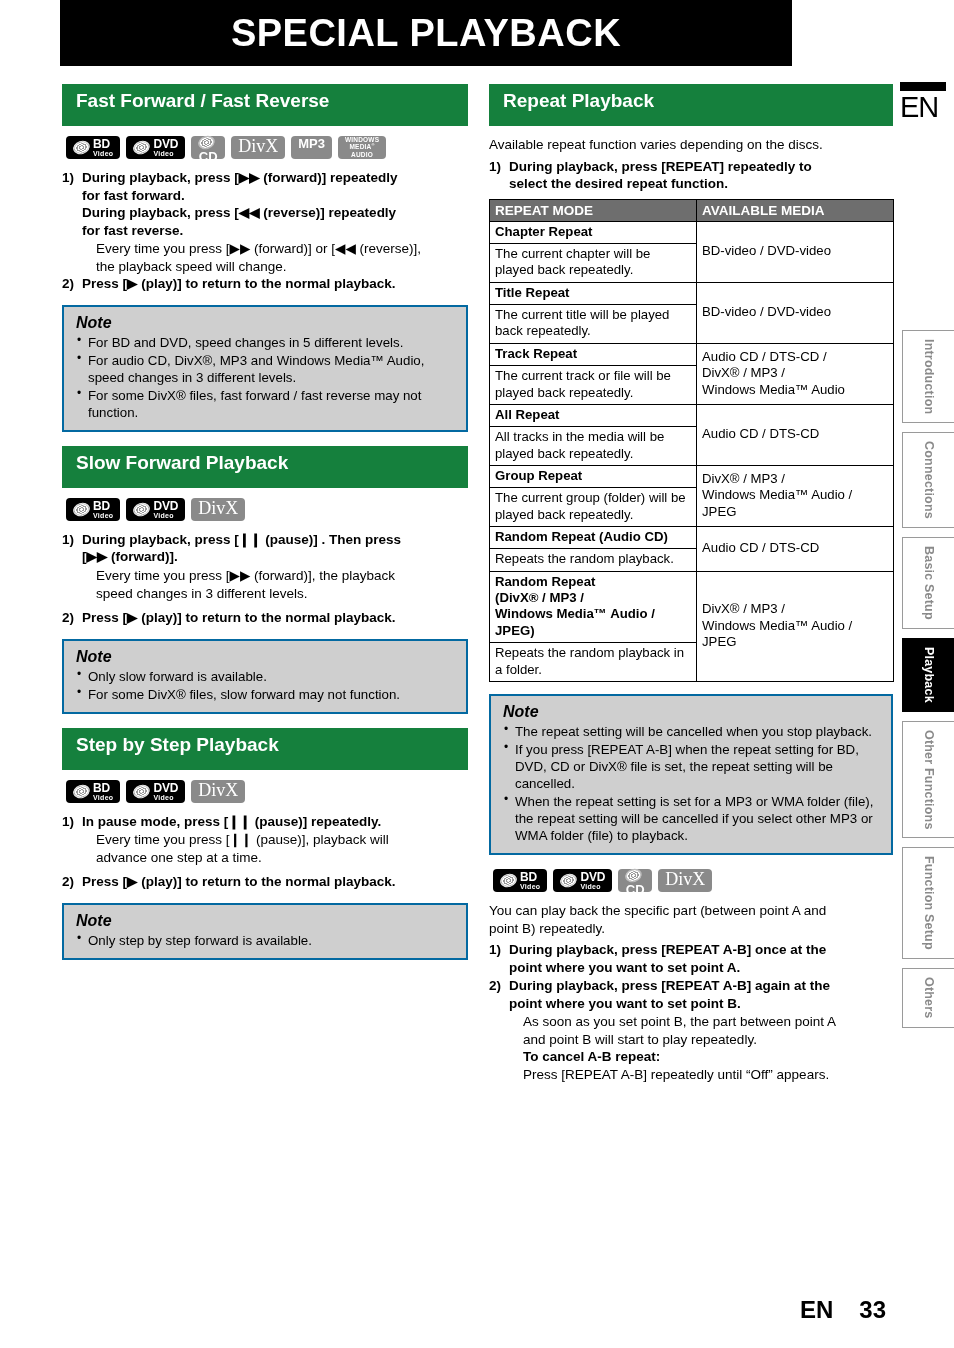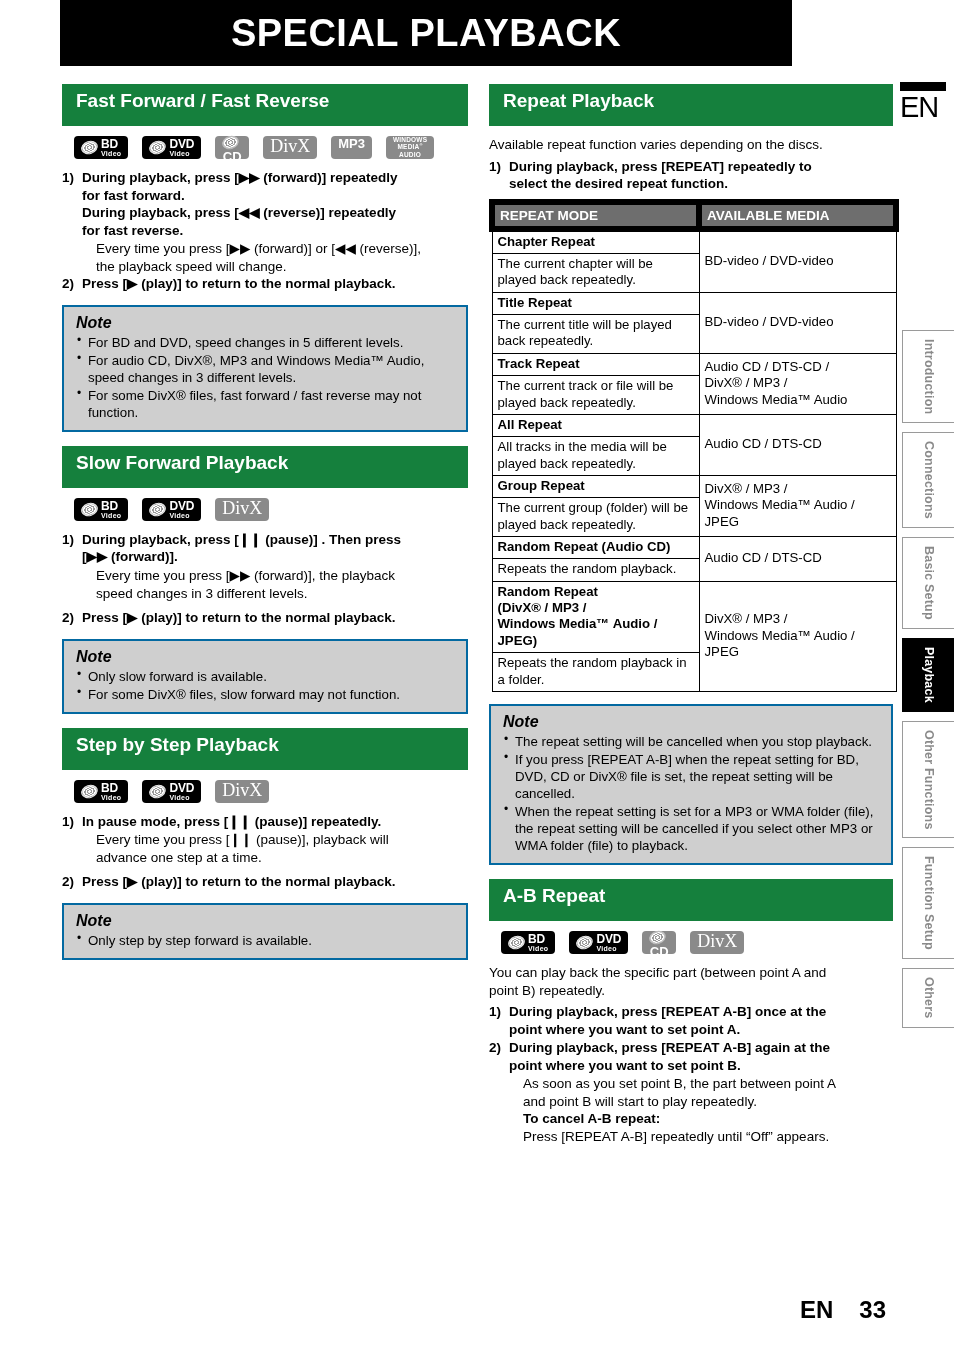--- a/index.html
+++ b/index.html
@@ -40,21 +40,20 @@
     margin-bottom:10px;
   }
 
   
   .badges { display:flex; gap:6px; align-items:center; margin:4px 0 10px 4px; }
   .badge {
     height:23px; display:flex; align-items:center;
     border-radius:4px; padding:0 7px;
     font-weight:bold; color:#fff;
     position:relative;
-    margin-left:8px;
   }
   .badge.dark { background:#000; }
   .badge.grey { background:#8a8a8a;flex-direction:column; }
   .disc {
     width:17px; height:13px; margin-right:3px; flex:0 0 auto;
     background: radial-gradient(ellipse at 50% 50%, #fff 0 14%, #9a9a9a 15% 26%, #fff 27% 38%, #9a9a9a 39% 50%, #fff 51% 62%, #d0d0d0 63% 100%);
     border-radius:50%;
     transform: rotate(-18deg);
     border:1px solid #e8e8e8;
   }
@@ -81,21 +80,21 @@
   }
   .note .nh { font-style:italic; font-weight:bold; font-size:16px; margin-bottom:2px; }
   .note ul { margin:0; padding:0; list-style:none; }
   .note li { font-size:13.3px; line-height:1.28; padding-left:12px; position:relative; margin-bottom:1px; }
   .note li:before { content:"\2022"; position:absolute; left:1px; top:-1px; font-size:12px; }
 
   
   table.rpt { border-collapse:collapse; width:404px; margin-top:6px; table-layout:fixed; }
   table.rpt th {
     background:#6e6e6e; color:#fff; font-size:13.5px; font-weight:bold;
-    text-align:left; padding:3px 0 3px 5px; border:6px solid #000000;
+    text-align:left; padding:3px 0 3px 5px; border:1px solid #000000;
   }
   table.rpt td { border:1px solid #000; font-size:13.2px; line-height:1.24; padding:2px 4px 3px 5px; vertical-align:top; }
   table.rpt td.mode-name { font-weight:bold; }
   table.rpt td.media { vertical-align:middle; }
   .c1 { width:207px; } .c2 { width:197px; }
 
   
   .tabs { position:absolute; left:902px; top:330px; width:52px; }
   .tab {
     border:1px solid #9a9a9a; border-right:none;
@@ -363,21 +362,20 @@
 
   <div class="note">
     <div class="nh">Note</div>
     <ul>
       <li>The repeat setting will be cancelled when you stop playback.</li>
       <li>If you press [REPEAT A-B] when the repeat setting for BD, DVD, CD or DivX® file is set, the repeat setting will be cancelled.</li>
       <li>When the repeat setting is set for a MP3 or WMA folder (file), the repeat setting will be cancelled if you select other MP3 or WMA folder (file) to playback.</li>
     </ul>
   </div>
 
-  <div class="sec-head">A-B Repeat</div>
   <div class="badges">
     <div class="badge dark">
       <span class="disc"></span>
       <span class="stack">
           <span class="big">BD</span>
           <span class="sml">Video</span>
         </span>
     </div>
     <div class="badge dark">
       <span class="disc"></span>

